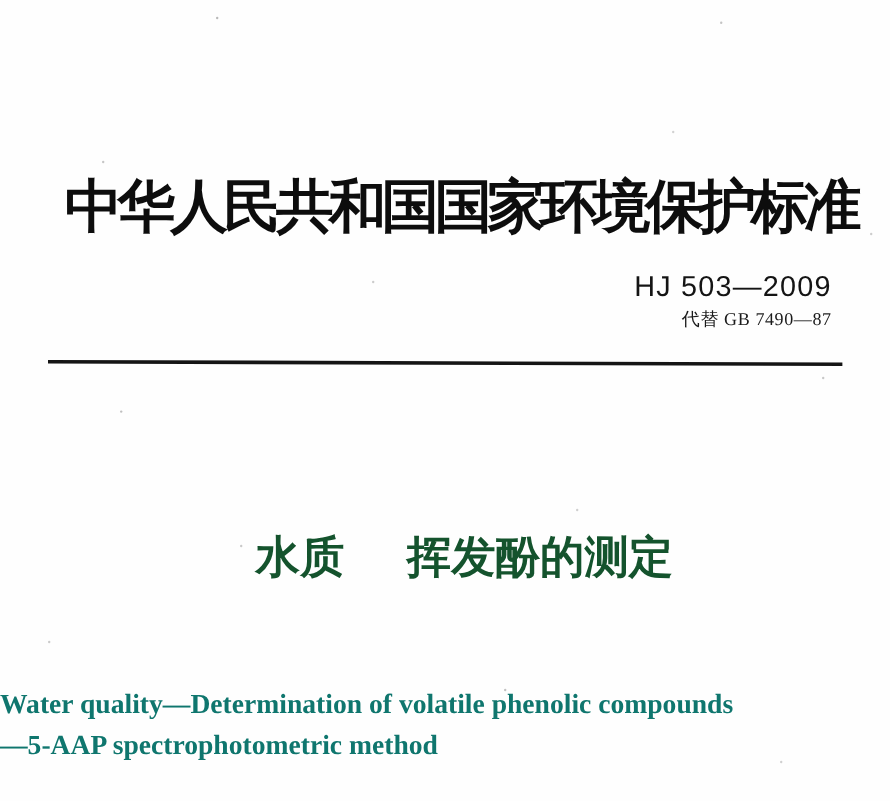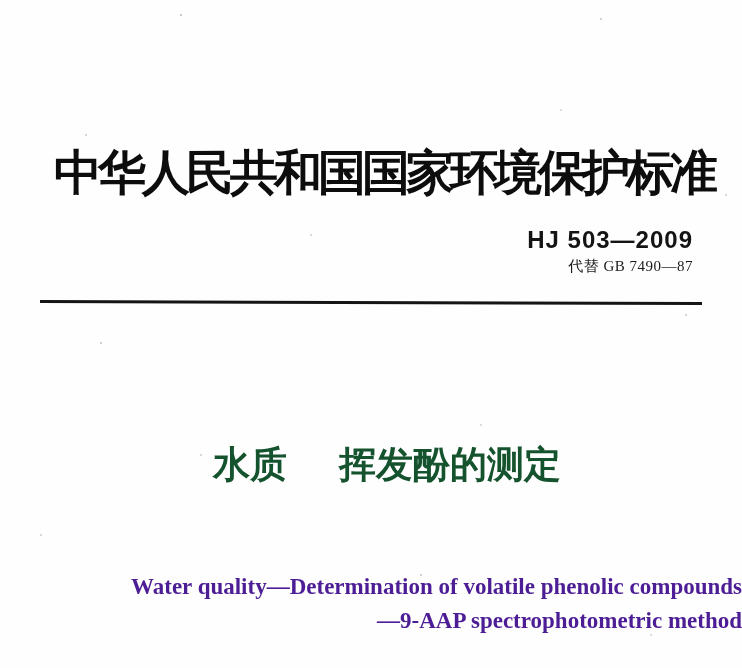--- a/index.html
+++ b/index.html
@@ -47,21 +47,21 @@
   
   .std-block {
     position: absolute;
     top: 227px;
     right: 49px;
     text-align: right;
   }
   .std-number {
     font-family: "Liberation Sans", "DejaVu Sans", sans-serif;
     font-size: 24px;
-    font-weight: 700;
+    font-weight: 400;
     letter-spacing: 1px;
     color: #141414;
     line-height: 1.1;
   }
   .std-replaces {
     margin-top: 4px;
     font-family: "Liberation Serif", serif;
     font-size: 15px;
     color: #1a1a1a;
     letter-spacing: 0.5px;
@@ -102,26 +102,26 @@
     line-height: 1.1;
     letter-spacing: 1px;
     white-space: nowrap;
   }
   
   .title-en {
     position: absolute;
     top: 570px;
     left: 0;
     width: 100%;
-    text-align: right;
+    text-align: left;
     font-family: "Liberation Serif", serif;
     font-weight: bold;
     font-size: 23px;
     line-height: 34px;
-    color: #4c1d95;
+    color: #0f766e;
   }
   
   .speck {
     position: absolute;
     top: 14px;
     left: 180px;
     width: 2px;
     height: 2px;
     background: #b9b9b9;
     border-radius: 50%;
@@ -158,16 +158,16 @@
   <div class="rule"></div>
 
   <div class="title-cn">
     <div class="title-cn-line1">
       <span>水质</span><span class="title-cn-gap"></span><span>挥发酚的测定</span>
     </div>
   </div>
 
   <div class="title-en">
     <div>Water quality—Determination of volatile phenolic compounds</div>
-    <div>—9-AAP spectrophotometric method</div>
+    <div>—5-AAP spectrophotometric method</div>
   </div>
 
 </div>
 
 </body></html>

